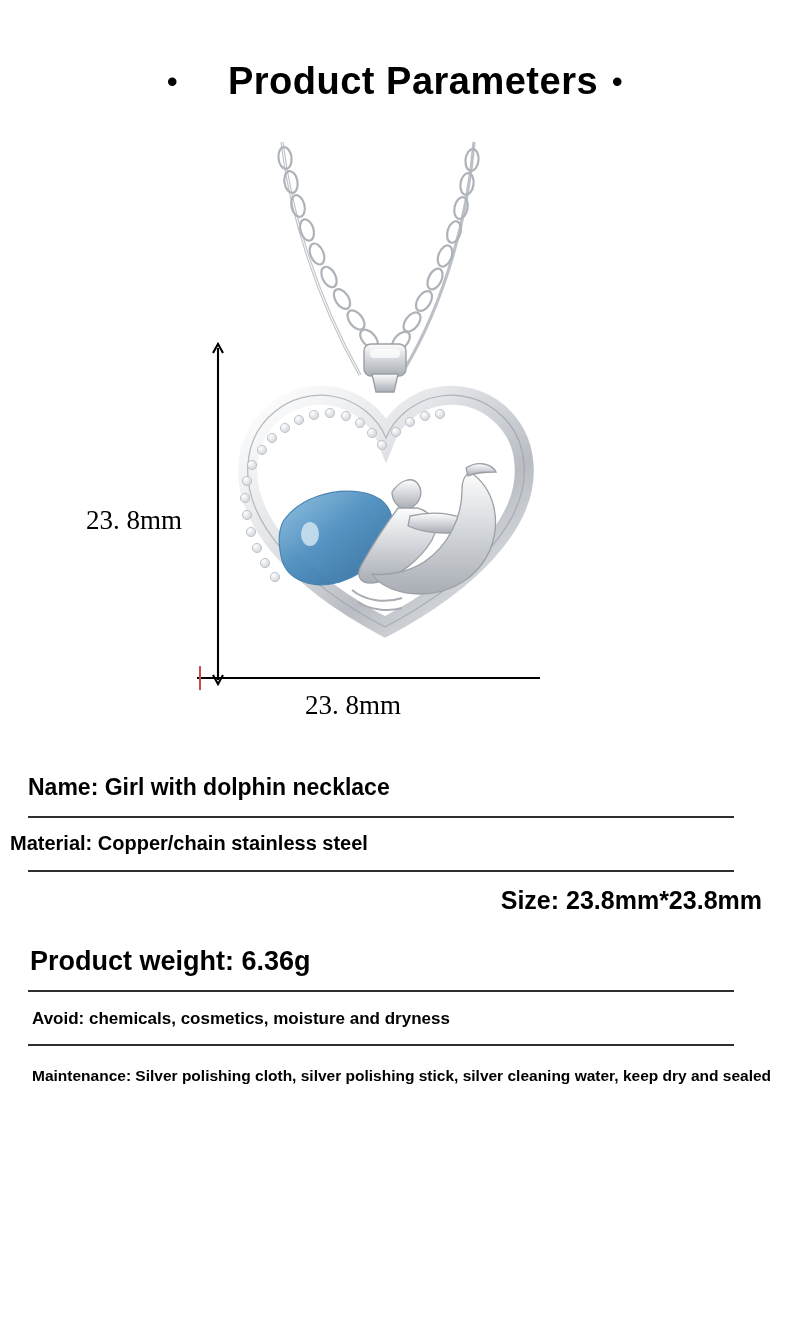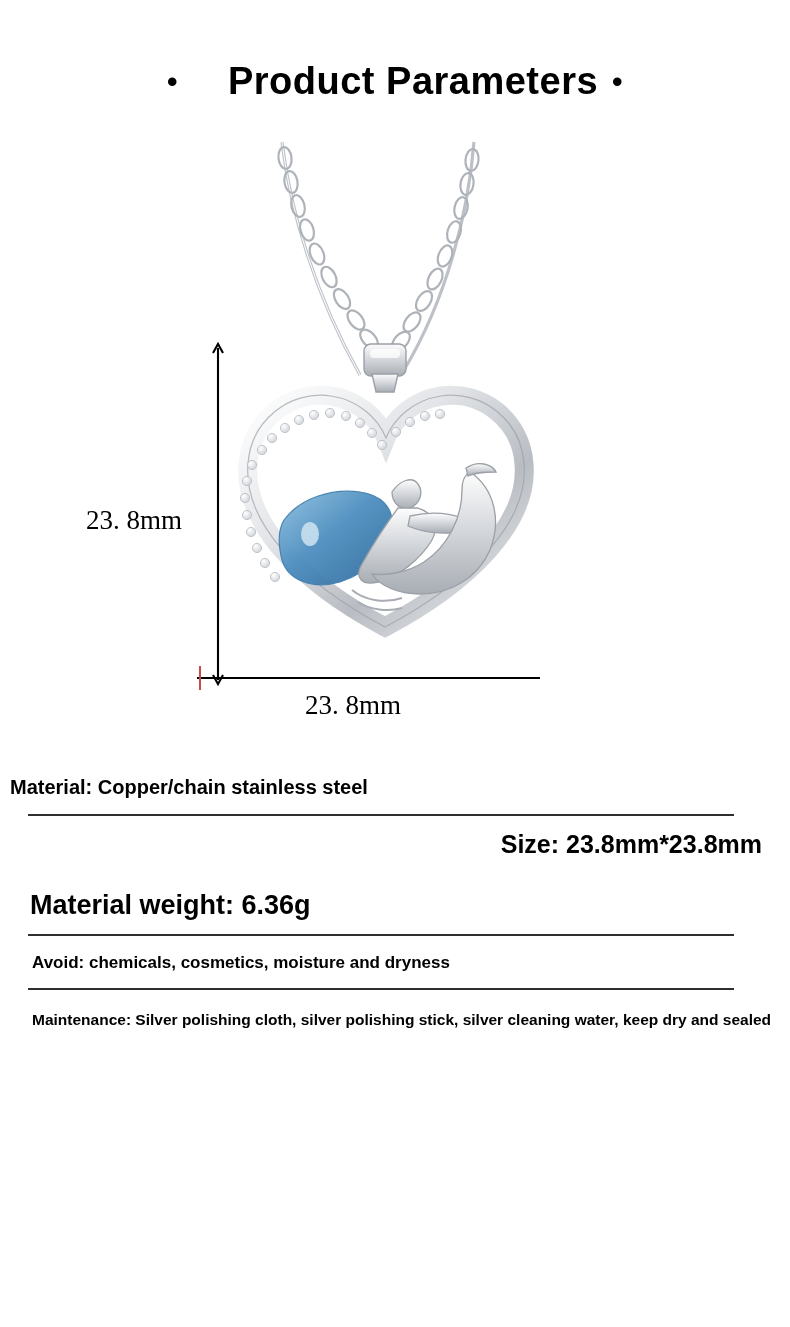--- a/index.html
+++ b/index.html
@@ -281,33 +281,37 @@
       <path d="M200 546 L 200 570"></path>
     </g>
   </svg>
 
   <div class="dim-label dim-height">23. 8mm</div>
   <div class="dim-label dim-width">23. 8mm</div>
 </div>
 
 <div class="specs">
 
+  <div class="spec-row r1">
+    <div class="spec-text">Name: Girl with dolphin necklace</div>
+    <div class="line-under" style="top:54px;"></div>
+  </div>
 
   <div class="spec-row r2">
     <div class="spec-text">Material: Copper/chain stainless steel</div>
     <div class="line-under" style="top:52px;"></div>
   </div>
 
   <div class="spec-row r3">
     <div class="spec-text">Size: 23.8mm*23.8mm</div>
   </div>
 
 
   <div class="spec-row r5">
-    <div class="spec-text">Material weight: 6.36g</div>
+    <div class="spec-text">Product weight: 6.36g</div>
     <div class="line-under" style="top:58px;"></div>
   </div>
 
   <div class="spec-row r7">
     <div class="spec-text">Avoid: chemicals, cosmetics, moisture and dryness</div>
     <div class="line-under" style="top:50px;"></div>
   </div>
 
   <div class="spec-row r6">
     <div class="spec-text">Maintenance: Silver polishing cloth, silver polishing stick, silver cleaning water, keep dry and sealed</div>

